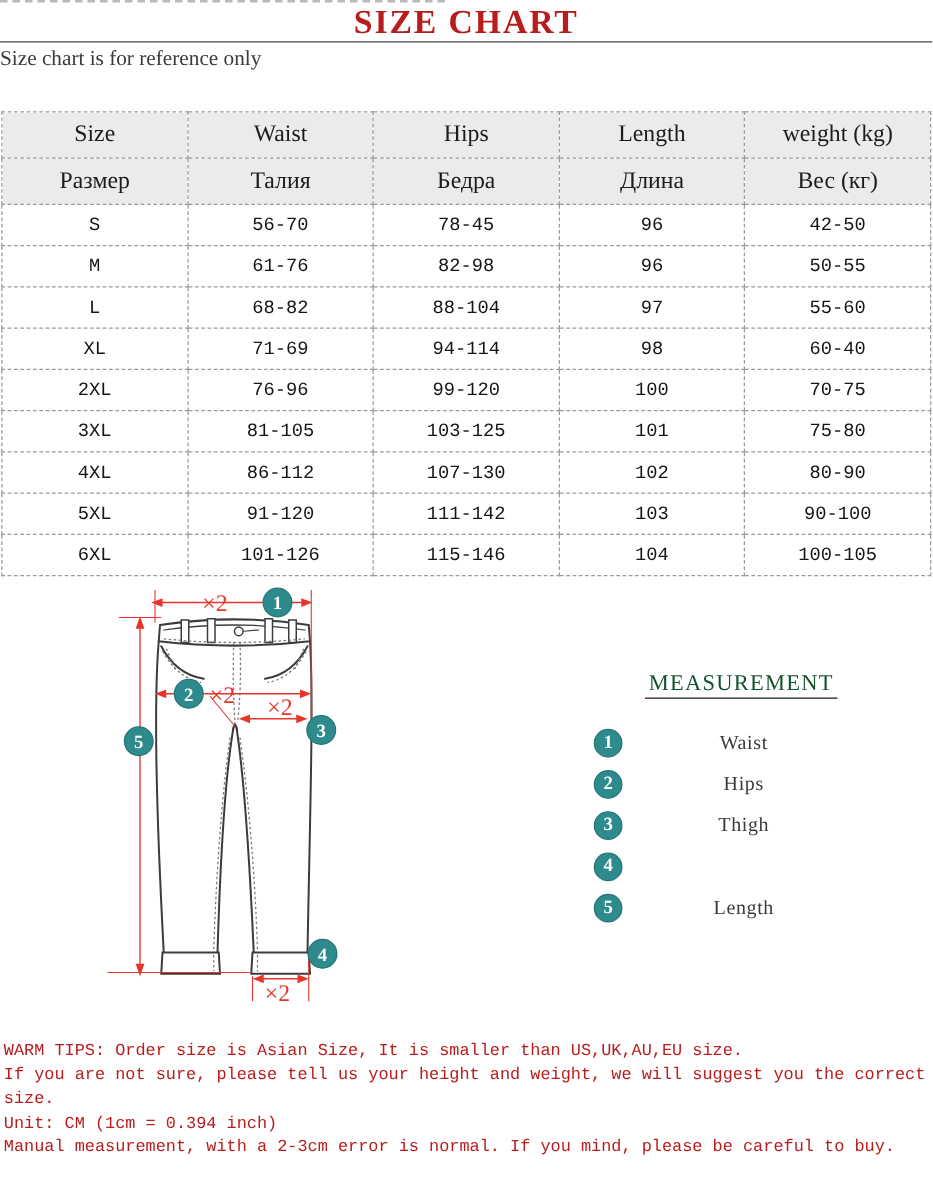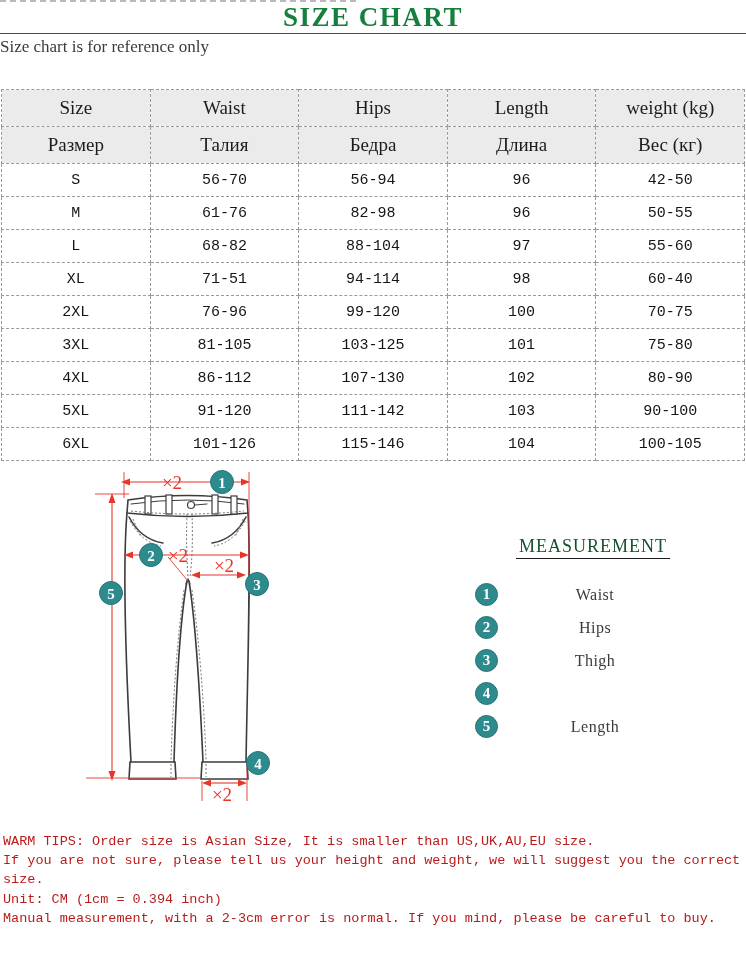--- a/index.html
+++ b/index.html
@@ -2,21 +2,21 @@
 <html><head>
 <meta charset="utf-8">
 <style>
   html,body{margin:0;padding:0;background:#fff;}
   .page{position:relative;width:746px;height:956px;background:#ffffff;overflow:hidden;
         font-family:"Liberation Serif",serif;color:#111;}
 
   .top-remnant{position:absolute;top:0;left:0;width:356px;height:0;border-top:2px dashed #b9b9b9;}
 
   .title{position:absolute;top:2px;left:0;width:746px;text-align:center;
-         font-size:27px;font-weight:bold;letter-spacing:1.5px;color:#15803d;}
+         font-size:27px;font-weight:bold;letter-spacing:1.5px;color:#b91c1c;}
   .divider{position:absolute;top:33px;left:0;width:746px;height:0;border-top:1px solid #4a4a4a;}
   .subtitle{position:absolute;top:37px;left:0;width:746px;text-align:left;
             font-size:17px;color:#3a3a3a;}
 
   table.size-table{position:absolute;top:89px;left:1px;width:744px;
                    border-collapse:collapse;table-layout:fixed;}
   .size-table th,.size-table td{border:1px dashed #9a9a9a;text-align:center;padding:0;overflow:hidden;}
   .size-table thead tr{height:37px;background:#ebebeb;}
   .size-table thead th{font-family:"Liberation Serif",serif;font-weight:normal;
                        font-size:19px;color:#1c1c1c;}
@@ -67,41 +67,41 @@
           <th>Талия</th>
           <th>Бедра</th>
           <th>Длина</th>
           <th>Вес (кг)</th>
         </tr>
       </thead>
     <tbody>
         <tr>
           <td>S</td>
           <td>56-70</td>
-          <td>56-94</td>
+          <td>78-45</td>
           <td>96</td>
           <td>42-50</td>
         </tr>
         <tr>
           <td>M</td>
           <td>61-76</td>
           <td>82-98</td>
           <td>96</td>
           <td>50-55</td>
         </tr>
         <tr>
           <td>L</td>
           <td>68-82</td>
           <td>88-104</td>
           <td>97</td>
           <td>55-60</td>
         </tr>
         <tr>
           <td>XL</td>
-          <td>71-51</td>
+          <td>71-69</td>
           <td>94-114</td>
           <td>98</td>
           <td>60-40</td>
         </tr>
         <tr>
           <td>2XL</td>
           <td>76-96</td>
           <td>99-120</td>
           <td>100</td>
           <td>70-75</td>

